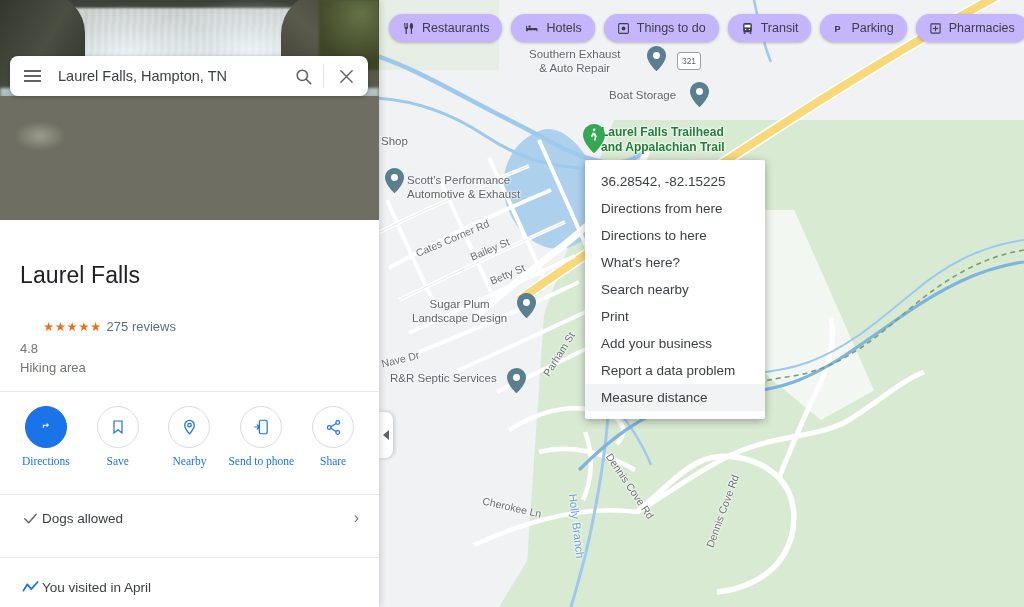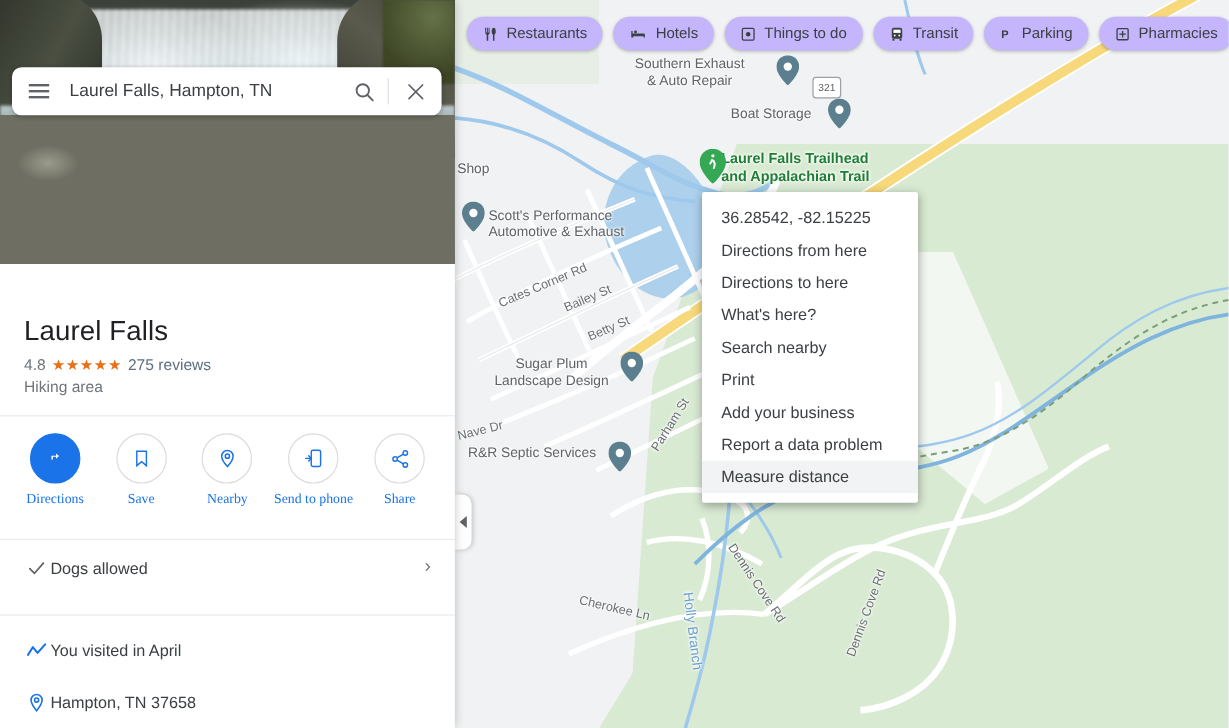--- a/index.html
+++ b/index.html
@@ -93,21 +93,21 @@
     flex:1;border:none;outline:none;font-size:14.5px;color:#3c4043;
     font-family:"Liberation Sans",sans-serif;background:transparent;padding:0 4px;
   }
   .sb-search{width:40px;height:40px;display:flex;align-items:center;justify-content:center;cursor:pointer;}
   .sb-divider{width:1px;height:22px;background:#e0e0e0;}
   .sb-close{width:44px;height:40px;display:flex;align-items:center;justify-content:center;cursor:pointer;color:#5f6368;font-size:20px;line-height:1;}
 
   .pinfo{position:absolute;top:220px;left:0;width:379px;}
   .ptitle{font-size:23px;color:#202124;padding:18px 20px 0 20px;font-weight:400;letter-spacing:.1px;margin-top:24px;}
   .prate{display:flex;align-items:center;gap:5px;padding:7px 20px 0 20px;font-size:13px;color:#70757a;}
-  .prate .num{color:#70757a;}
+  .prate .num{color:#70757a;margin-top:45px;}
   .stars{color:#e7711b;font-size:12.5px;letter-spacing:.5px;}
   .reviews{color:#5b7083;text-decoration:none;cursor:pointer;}
   .pcat{font-size:13px;color:#70757a;padding:4px 20px 0 20px;}
   .hr{height:1px;background:#e8eaed;margin-top:16px;}
 
   .actions{display:flex;justify-content:space-around;padding:14px 10px 10px 10px;font-family:Liberation Serif, serif;}
   .act{display:flex;flex-direction:column;align-items:center;gap:6px;width:66px;cursor:pointer;}
   .act .circle{
     width:40px;height:40px;border-radius:50%;border:1px solid #dadce0;
     display:flex;align-items:center;justify-content:center;color:#1a73e8;background:#fff;
@@ -420,21 +420,21 @@
       <div class="chip">
         <svg width="13" height="13" viewBox="0 0 24 24" fill="none" stroke="#3c4043" stroke-width="2">
           <rect x="3.5" y="3.5" width="17" height="17" rx="1.5"></rect>
           <line x1="12" y1="7" x2="12" y2="17"></line>
             <line x1="7" y1="12" x2="17" y2="12"></line>
         </svg>
         <span>Pharmacies</span>
       </div>
     </div>
 
-    <div class="shield" style="left:298px;top:64px;">321</div>
+    <div class="shield" style="left:298px;top:52px;">321</div>
 
     <div class="maplabel two" style="left:150px;top:47px;">
       <div>Southern Exhaust</div>
       <div>&amp; Auto Repair</div>
     </div>
     <div class="maplabel" style="left:230px;top:89px;">Boat Storage</div>
     <div class="maplabel teal" style="left:357px;top:32px;">Truck Parts</div>
     <div class="maplabel" style="left:2px;top:135px;">Shop</div>
     <div class="maplabel two" style="left:28px;top:173px;text-align:left;">
       <div>Scott's Performance</div>

